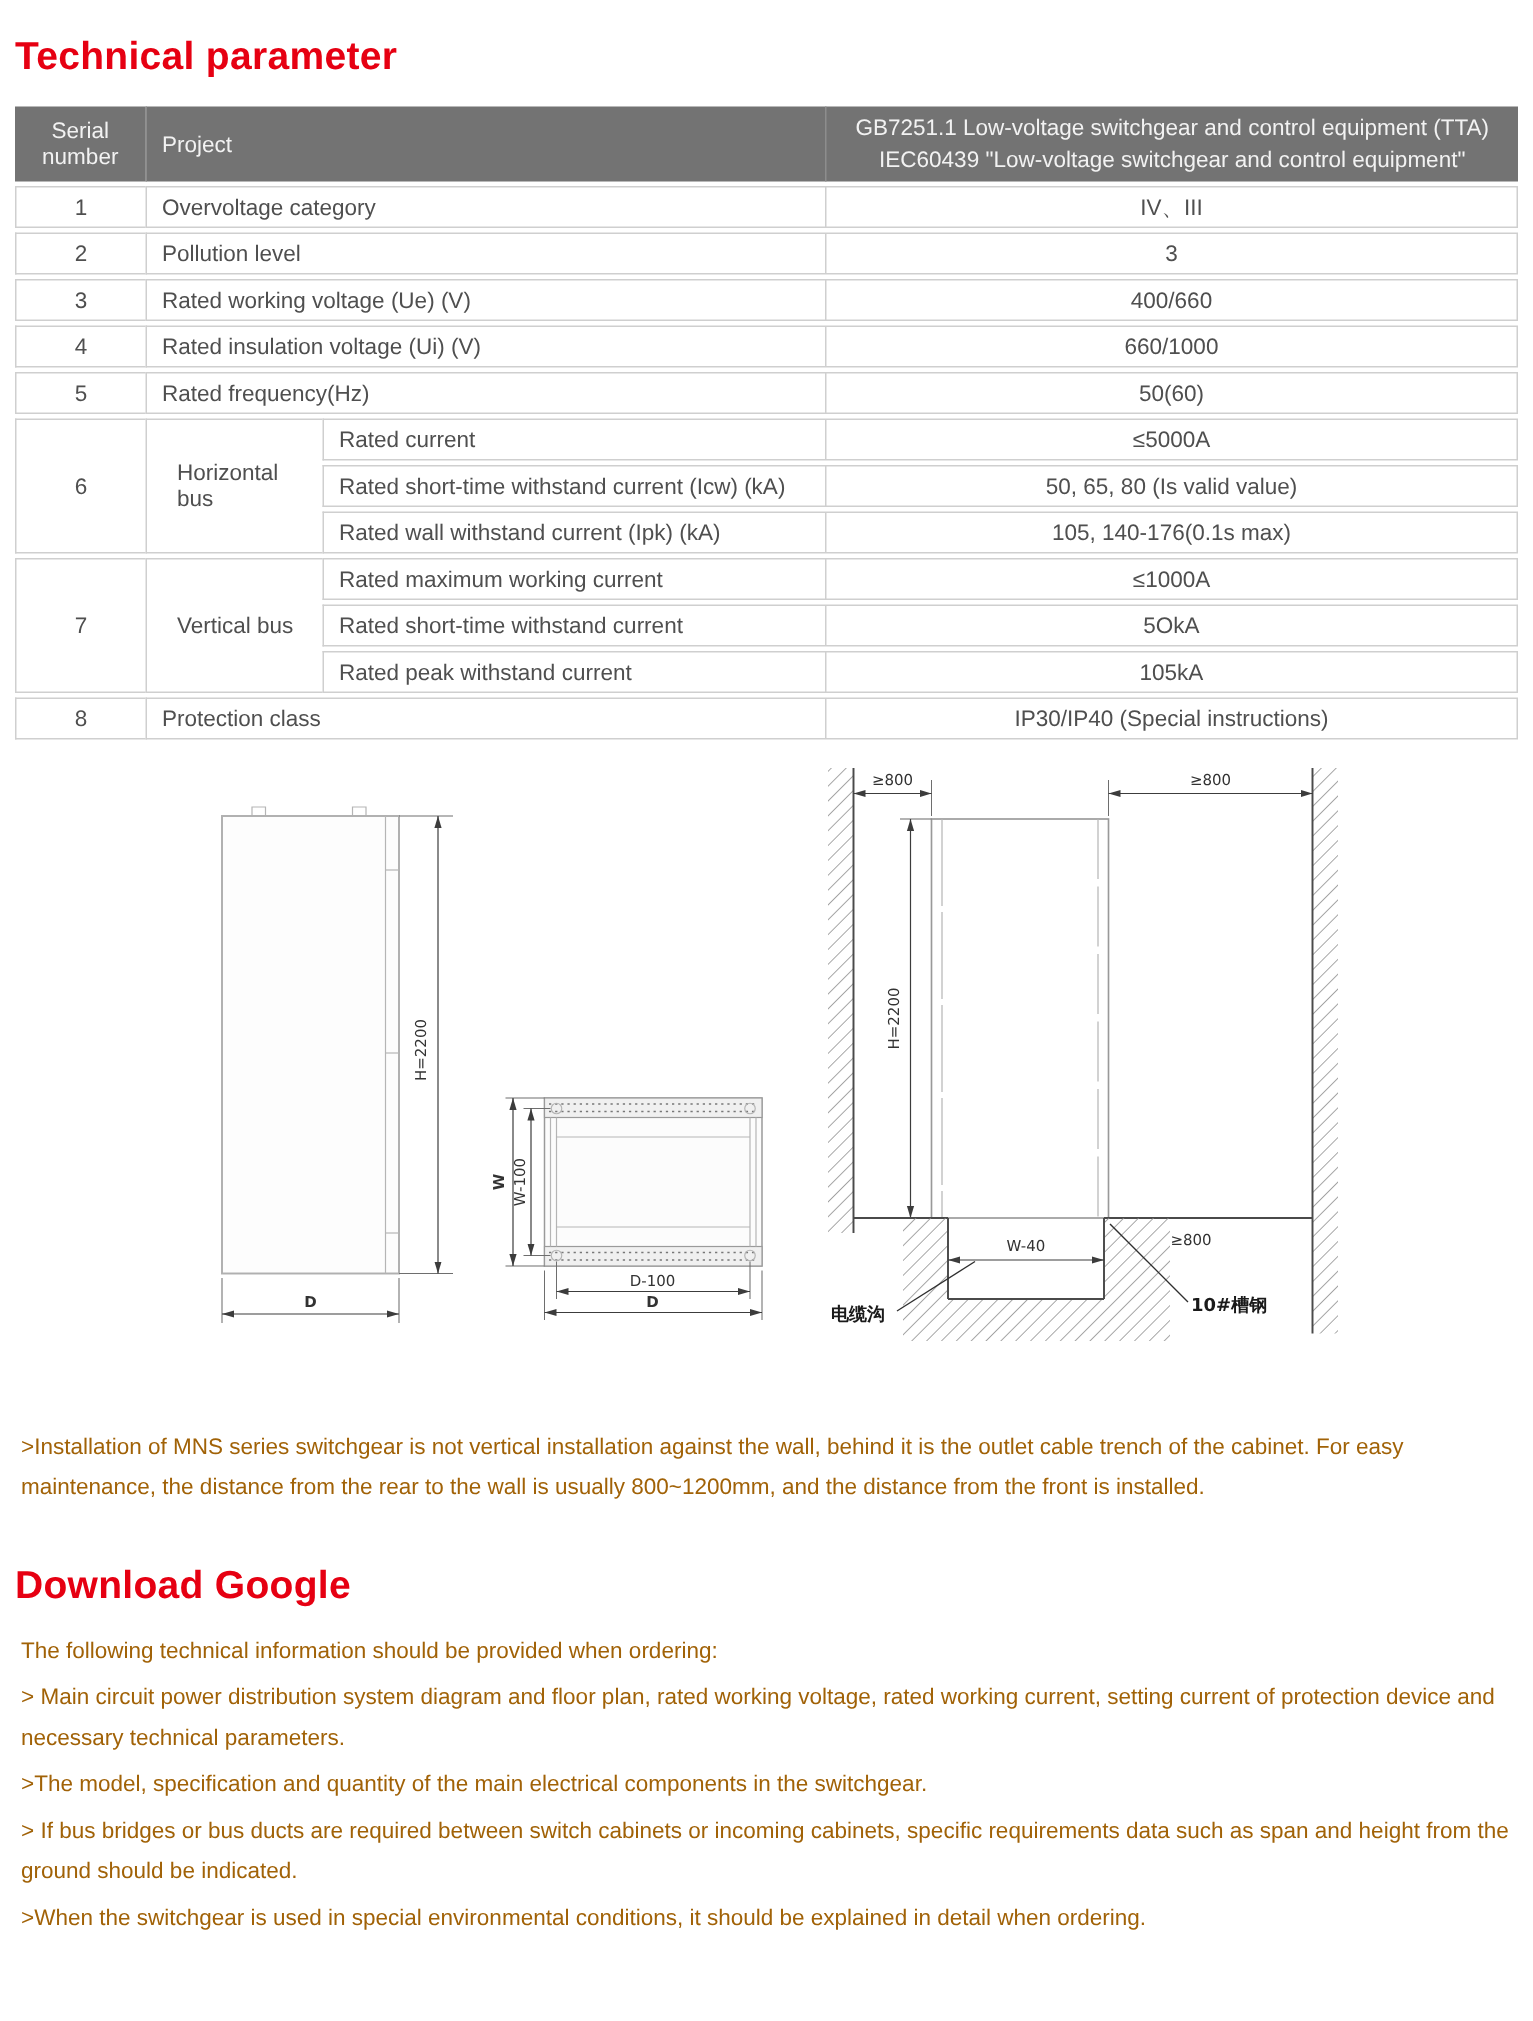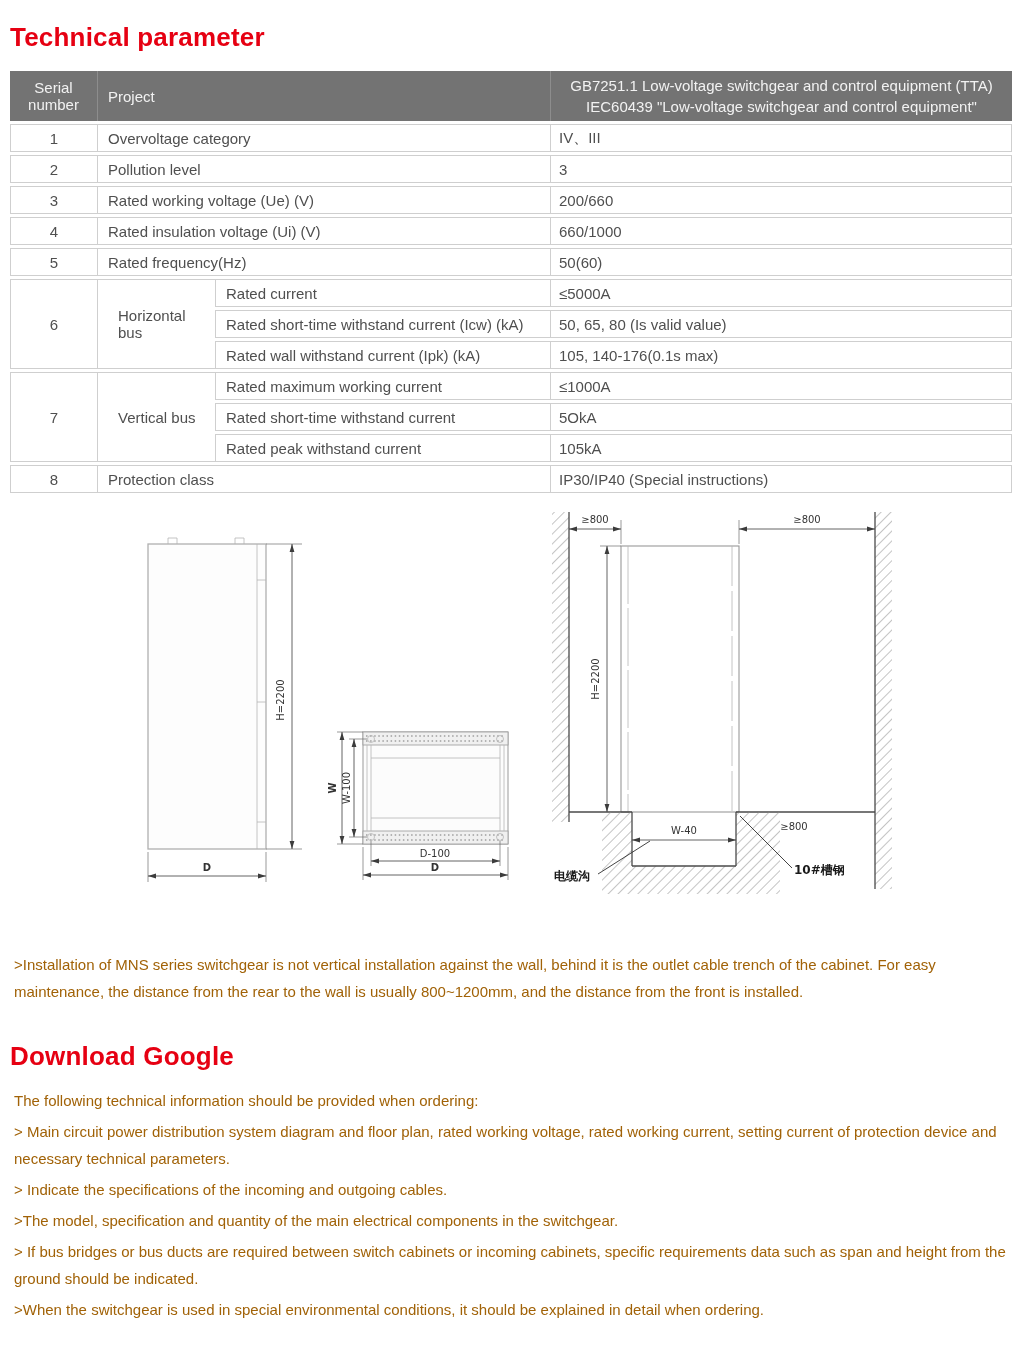--- a/index.html
+++ b/index.html
@@ -37,21 +37,21 @@
 
   .spec-table td {
     border-top:1px solid #cfcfcf; border-bottom:1px solid #cfcfcf;
     border-left:1px solid #cfcfcf;
     padding:1px 8px; height:24px; background:#fff; vertical-align:middle;
   }
   .spec-table td:last-child { border-right:1px solid #cfcfcf; }
   .spec-table td.num { text-align:center; }
   .spec-table td.lbl { text-align:left; padding-left:10px; }
   .spec-table td.grp { text-align:left; padding-left:20px; }
-  .spec-table td.val { }
+  .spec-table td.val { text-align:center; }
 
   
   .drawings { position:relative; height:425px; margin-top:6px; }
   .drawings svg { position:absolute; overflow:visible; }
   #svg-side    { left:130px; top:30px; }
   #svg-top     { left:323px; top:218px; }
   #svg-install { left:532px; top:2px; }
   .drawings svg text {
     font-family:"DejaVu Sans", sans-serif; font-size:10px; fill:#333;
   }
@@ -101,21 +101,21 @@
       <td class="val">IV、III</td>
     </tr>
     <tr>
       <td class="num">2</td>
       <td class="lbl" colspan="2">Pollution level</td>
       <td class="val">3</td>
     </tr>
     <tr>
       <td class="num">3</td>
       <td class="lbl" colspan="2">Rated working voltage (Ue) (V)</td>
-      <td class="val">200/660</td>
+      <td class="val">400/660</td>
     </tr>
     <tr>
       <td class="num">4</td>
       <td class="lbl" colspan="2">Rated insulation voltage (Ui) (V)</td>
       <td class="val">660/1000</td>
     </tr>
     <tr>
       <td class="num">5</td>
       <td class="lbl" colspan="2">Rated frequency(Hz)</td>
       <td class="val">50(60)</td>
@@ -278,18 +278,17 @@
       <text class="cjk" x="252" y="370" text-anchor="start">10#槽钢</text>
     </svg>
   </div>
 
   <p class="note">&gt;Installation of MNS series switchgear is not vertical installation against the wall, behind it is the outlet cable trench of the cabinet. For easy maintenance, the distance from the rear to the wall is usually 800~1200mm, and the distance from the front is installed.</p>
 
   <h1 class="red-heading" id="heading-download">Download Google</h1>
 
   <p class="dl-line dl-intro">The following technical information should be provided when ordering:</p>
   <p class="dl-line">&gt; Main circuit power distribution system diagram and floor plan, rated working voltage, rated working current, setting current of protection device and necessary technical parameters.</p>
-  <p class="dl-line">&gt; Indicate the specifications of the incoming and outgoing cables.</p>
   <p class="dl-line">&gt;The model, specification and quantity of the main electrical components in the switchgear.</p>
   <p class="dl-line">&gt; If bus bridges or bus ducts are required between switch cabinets or incoming cabinets, specific requirements data such as span and height from the ground should be indicated.</p>
   <p class="dl-line">&gt;When the switchgear is used in special environmental conditions, it should be explained in detail when ordering.</p>
 
 </div>
 
 </body></html>

